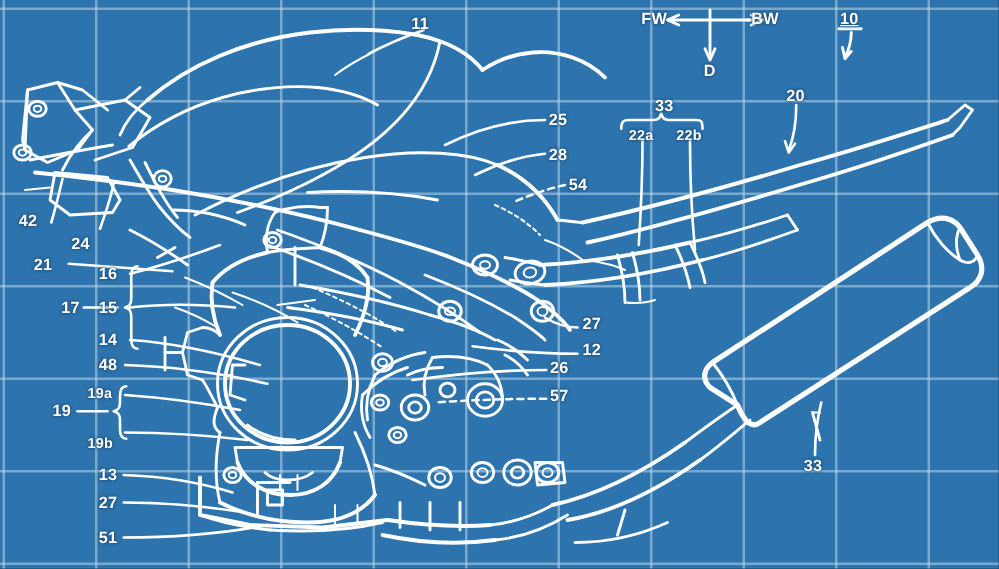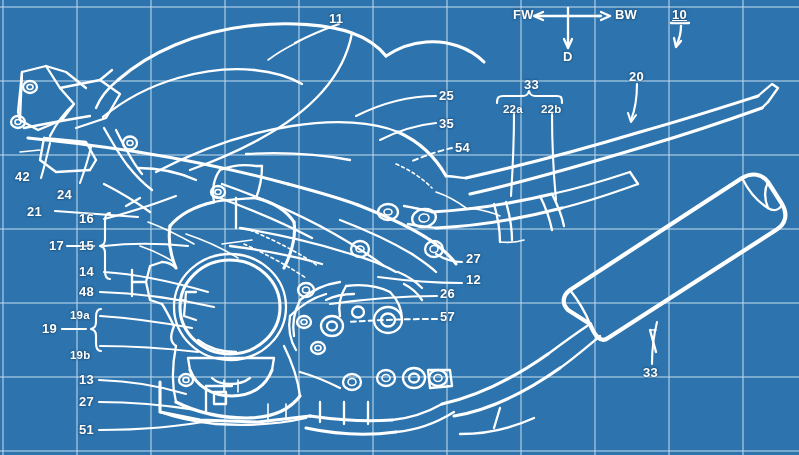--- a/index.html
+++ b/index.html
@@ -342,21 +342,21 @@
       <path class="lw1" d="M470 208 C482 210 492 212 500 216"></path>
     </g>
 
   </svg>
 
   <div>
     <div class="lbl" style="left:329px;top:12px">11</div>
     <div class="lbl und" style="left:672px;top:8px">10</div>
     <div class="lbl" style="left:629px;top:70px">20</div>
     <div class="lbl" style="left:439px;top:89px">25</div>
-    <div class="lbl" style="left:439px;top:117px">35</div>
+    <div class="lbl" style="left:439px;top:117px">28</div>
     <div class="lbl" style="left:455px;top:141px">54</div>
 
     <div class="lbl" style="left:15px;top:170px">42</div>
     <div class="lbl" style="left:57px;top:188px">24</div>
     <div class="lbl" style="left:27px;top:205px">21</div>
 
     <div class="lbl" style="left:79px;top:212px">16</div>
     <div class="lbl" style="left:49px;top:239px">17</div>
     <div class="lbl" style="left:79px;top:239px">15</div>
     <div class="lbl" style="left:79px;top:265px">14</div>
@@ -375,17 +375,17 @@
     <div class="lbl" style="left:440px;top:287px">26</div>
     <div class="lbl" style="left:440px;top:310px">57</div>
 
     <div class="lbl" style="left:643px;top:366px">33</div>
 
     <div class="lbl" style="left:524px;top:78px">33</div>
     <div class="lbl sm" style="left:503px;top:104px">22a</div>
     <div class="lbl sm" style="left:541px;top:104px">22b</div>
 
     <div class="lbl" style="left:513px;top:8px">FW</div>
-    <div class="lbl" style="left:615px;top:8px">BW</div>
+    <div class="lbl" style="left:601px;top:8px">BW</div>
     <div class="lbl" style="left:563px;top:50px">D</div>
   </div>
 
 </div>
 
 </body></html>

